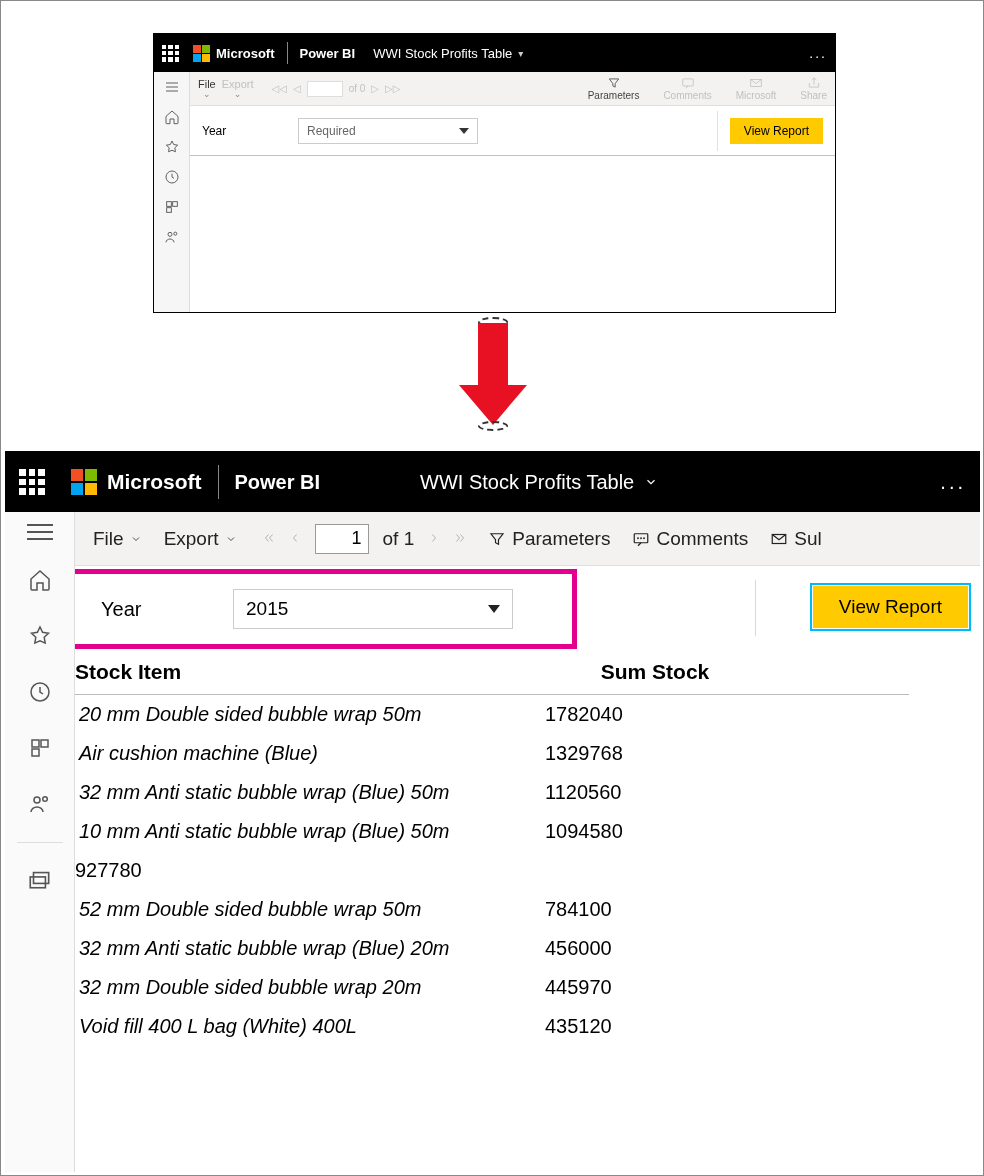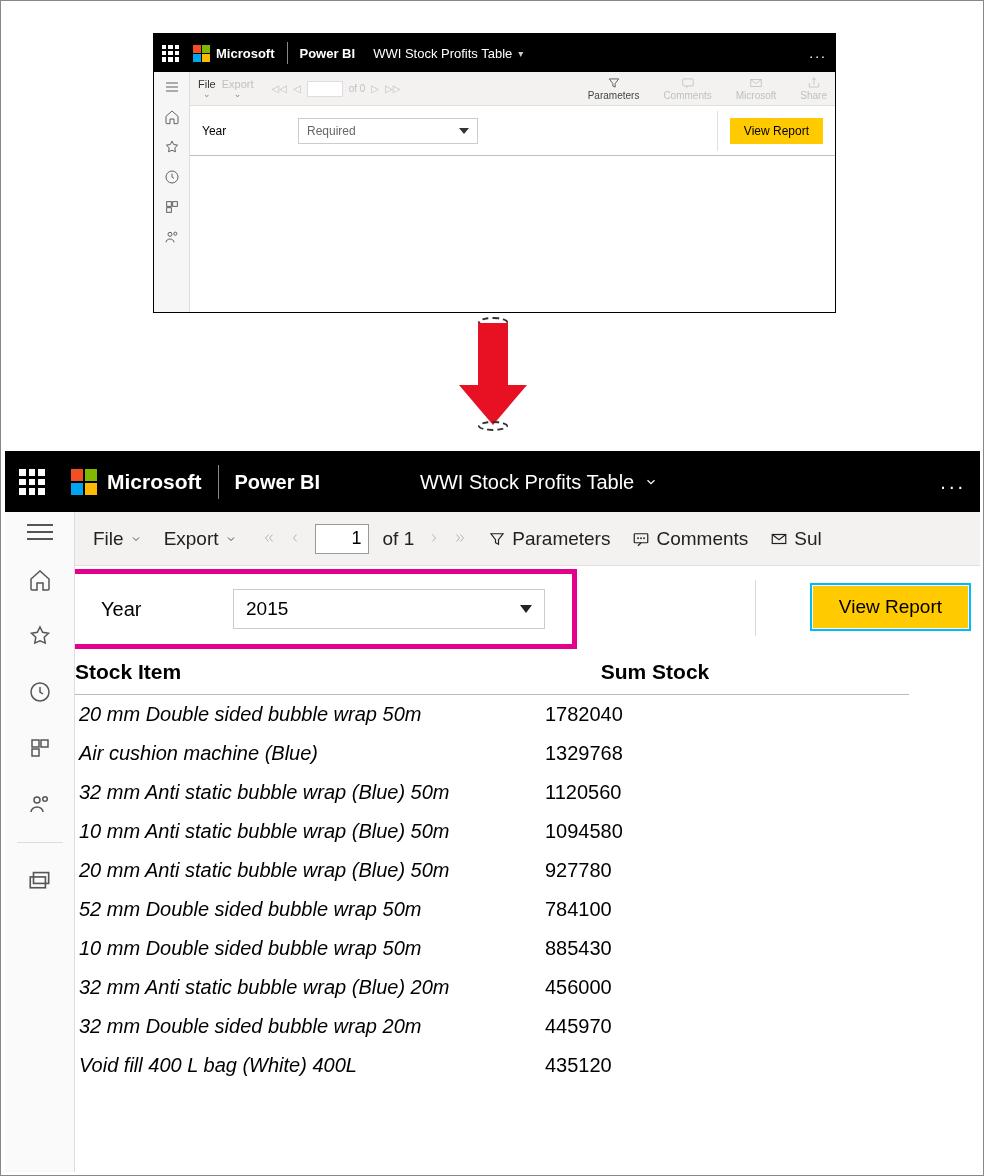--- a/index.html
+++ b/index.html
@@ -168,21 +168,21 @@
   .param-large {
     height:86px; display:flex; align-items:center;
     padding:0 14px; position:relative;
   }
   .param-hl {
     position:absolute; left:-8px; top:3px; width:510px; height:80px;
     border:5px solid #e3008c; pointer-events:none;
   }
   .param-large .lbl { font-size:20px; margin-left:12px; width:132px; }
   .param-large .sel-l {
-    width:312px; height:40px; background:#fff; border:1px solid #ccc;
+    width:280px; height:40px; background:#fff; border:1px solid #ccc;
     display:flex; align-items:center; justify-content:space-between;
     padding:0 12px; font-size:19px;
   }
   .param-large .sel-l .tri { width:0;height:0;border-left:6px solid transparent;border-right:6px solid transparent;border-top:8px solid #222; }
   .param-large .div { position:absolute; right:224px; top:14px; width:1px; height:56px; background:#d8d8d8; }
   .param-large .btn-l {
     position:absolute; right:12px; top:20px;
     background:#ffcb00; color:#000; font-size:19px;
     padding:10px 26px; border:none;
     outline:2px solid #00bcf2; outline-offset:1px;
@@ -488,32 +488,27 @@
               </div>
               <div class="trow">
                 <div class="c1">32 mm Anti static bubble wrap (Blue) 50m</div>
                 <div class="c2">1120560</div>
               </div>
               <div class="trow">
                 <div class="c1">10 mm Anti static bubble wrap (Blue) 50m</div>
                 <div class="c2">1094580</div>
               </div>
               <div class="trow">
-                <div class="c1">20 mm Anti static bubble wrap (Blue) 50m</div>
                 <div class="c2">927780</div>
               </div>
               <div class="trow">
                 <div class="c1">52 mm Double sided bubble wrap 50m</div>
                 <div class="c2">784100</div>
               </div>
               <div class="trow">
-                <div class="c1">10 mm Double sided bubble wrap 50m</div>
-                <div class="c2">885430</div>
-              </div>
-              <div class="trow">
                 <div class="c1">32 mm Anti static bubble wrap (Blue) 20m</div>
                 <div class="c2">456000</div>
               </div>
               <div class="trow">
                 <div class="c1">32 mm Double sided bubble wrap 20m</div>
                 <div class="c2">445970</div>
               </div>
               <div class="trow">
                 <div class="c1">Void fill 400 L bag (White) 400L</div>
                 <div class="c2">435120</div>

